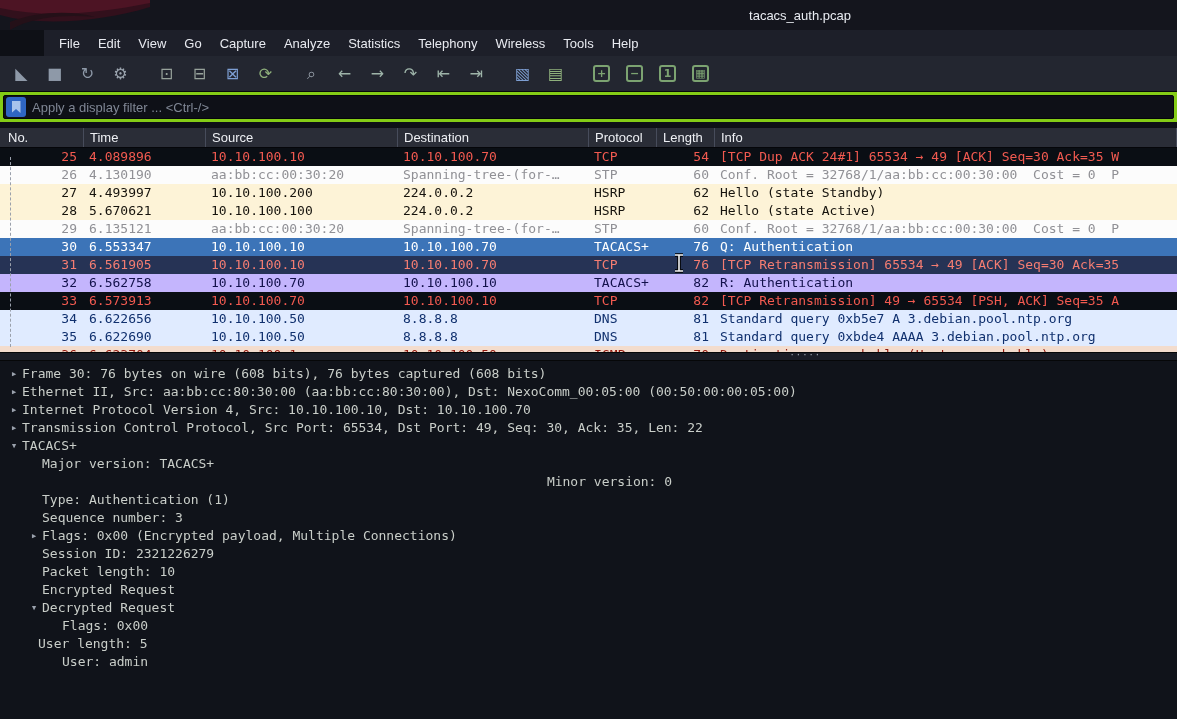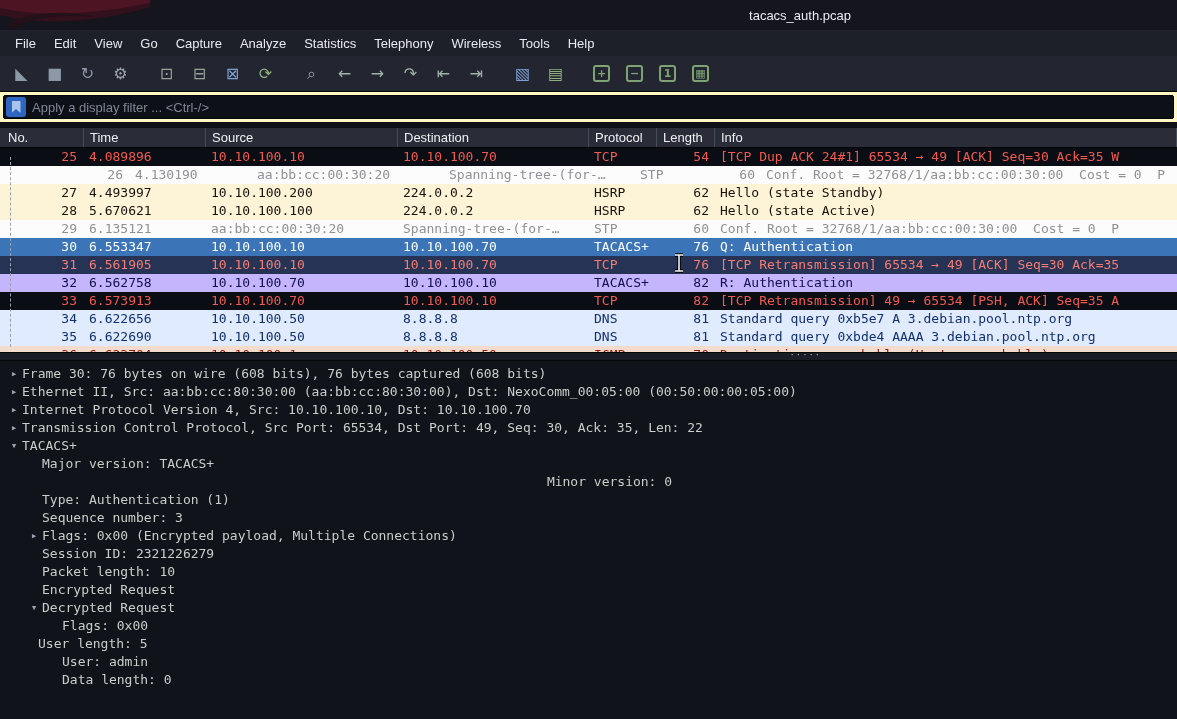--- a/index.html
+++ b/index.html
@@ -7,35 +7,35 @@
   body { font-family:"Liberation Sans", sans-serif; position:relative; }
   .app { display:flex; flex-direction:column; width:1177px; height:719px; }
 
   
   .titlebar { height:30px; background:#14151d; position:relative; flex:0 0 30px; }
   .titlebar .logo { position:absolute; left:0; top:0; }
   .titlebar .title { position:absolute; left:800px; top:50%; transform:translate(-50%,-50%);
                      color:#e9ecf2; font-size:13px; white-space:nowrap; }
 
   
-  .menubar { height:26px; flex:0 0 26px; background:#1d1f29; display:flex; align-items:center; padding-left:6px; }
+  .menubar { height:26px; flex:0 0 26px; background:#1d1f29; display:flex; align-items:center; padding-left:6px;margin-left:44px; }
   .menu-item { color:#e8eaf0; font-size:13px; padding:4px 9px; border-radius:2px; white-space:nowrap; }
 
   
   .toolbar { height:36px; flex:0 0 36px; background:#232630; display:flex; align-items:center;
              padding-left:8px; gap:6px; border-bottom:1px solid #07080c; }
   .tool { width:27px; height:26px; display:flex; align-items:center; justify-content:center;
           font-family:"DejaVu Sans", sans-serif; font-size:16px; }
   .tool.gap { margin-left:13px; }
   .tool .g { display:inline-block; }
   .tool.boxed .g { border:2px solid currentColor; border-radius:3px; width:17px; height:17px;
                    font-size:11px; font-weight:bold; line-height:13px; text-align:center; }
 
   
-  .filterbar { height:30px; flex:0 0 30px; background:#fef9c3; display:flex; align-items:center; padding:3px 3px;justify-content:flex-end; }
+  .filterbar { height:30px; flex:0 0 30px; background:#84cc16; display:flex; align-items:center; padding:3px 3px;justify-content:flex-end; }
   .filterwrap { flex:1; height:24px; background:#0e1017; border:1px solid #05060a; border-radius:2px;
                 display:flex; align-items:center; }
   .bookmark-btn { width:20px; height:20px; background:#2f66c4; border-radius:3px; margin:1px 6px 1px 2px;
                   display:flex; align-items:center; justify-content:center; flex:0 0 20px; }
   .bookmark-glyph { width:9px; height:12px; background:#a9c3ec;
                     clip-path:polygon(0 0,100% 0,100% 100%,50% 66%,0 100%); }
   .filter-input { flex:1; background:transparent; border:none; outline:none; color:#c7ccd6;
                   font-size:13px; font-family:"Liberation Sans", sans-serif; }
   .filter-input::placeholder { color:#7f8694; }
 
@@ -198,21 +198,21 @@
     <div class="related-line"></div>
   <div class="prow" style="background: rgb(10, 14, 20); color: rgb(242, 90, 80);">
         <div class="cell col0 c-no">25</div>
         <div class="cell col1 c-time">4.089896</div>
         <div class="cell col2 c-source">10.10.100.10</div>
         <div class="cell col3 c-destination">10.10.100.70</div>
         <div class="cell col4 c-protocol">TCP</div>
         <div class="cell col5 c-length">54</div>
         <div class="cell col6 c-info">[TCP Dup ACK 24#1] 65534 → 49 [ACK] Seq=30 Ack=35 W</div>
       </div>
-      <div class="prow" style="background: rgb(252, 252, 252); color: rgb(144, 144, 149); padding-left: 46px;">
+      <div class="prow" style="background: rgb(252, 252, 252); color: rgb(144, 144, 149);">
         <div class="cell col0 c-no">26</div>
         <div class="cell col1 c-time">4.130190</div>
         <div class="cell col2 c-source">aa:bb:cc:00:30:20</div>
         <div class="cell col3 c-destination">Spanning-tree-(for-…</div>
         <div class="cell col4 c-protocol">STP</div>
         <div class="cell col5 c-length">60</div>
         <div class="cell col6 c-info">Conf. Root = 32768/1/aa:bb:cc:00:30:00  Cost = 0  P</div>
       </div>
       <div class="prow" style="background: rgb(253, 243, 215); color: rgb(22, 19, 13);">
         <div class="cell col0 c-no">27</div>
@@ -321,21 +321,20 @@
       <div class="dline" style="padding-left: 26px;"><span class="exp"></span><span class="dtext">Type: Authentication (1)</span></div>
       <div class="dline" style="padding-left: 26px;"><span class="exp"></span><span class="dtext">Sequence number: 3</span></div>
       <div class="dline" style="padding-left: 26px;"><span class="exp">▸</span><span class="dtext">Flags: 0x00 (Encrypted payload, Multiple Connections)</span></div>
       <div class="dline" style="padding-left: 26px;"><span class="exp"></span><span class="dtext">Session ID: 2321226279</span></div>
       <div class="dline" style="padding-left: 26px;"><span class="exp"></span><span class="dtext">Packet length: 10</span></div>
       <div class="dline" style="padding-left: 26px;"><span class="exp"></span><span class="dtext">Encrypted Request</span></div>
       <div class="dline" style="padding-left: 26px;"><span class="exp">▾</span><span class="dtext">Decrypted Request</span></div>
       <div class="dline" style="padding-left: 46px;"><span class="exp"></span><span class="dtext">Flags: 0x00</span></div>
       <div class="dline" style="padding-left: 22px;"><span class="exp"></span><span class="dtext">User length: 5</span></div>
       <div class="dline" style="padding-left: 46px;"><span class="exp"></span><span class="dtext">User: admin</span></div>
-      <div class="dline" style="padding-left: 46px;"><span class="exp"></span><span class="dtext">Data length: 0</span></div>
     </div>
 
 </div>
 
 <svg class="cursor" width="14" height="20" viewBox="0 0 14 20">
   <g stroke="#000000" stroke-width="4" fill="none" opacity="0.8">
     <path d="M3 2 H11 M7 2 V18 M3 18 H11"></path>
   </g>
   <g stroke="#f2f2f2" stroke-width="1.6" fill="none">
     <path d="M3 2 H11 M7 2 V18 M3 18 H11"></path>

